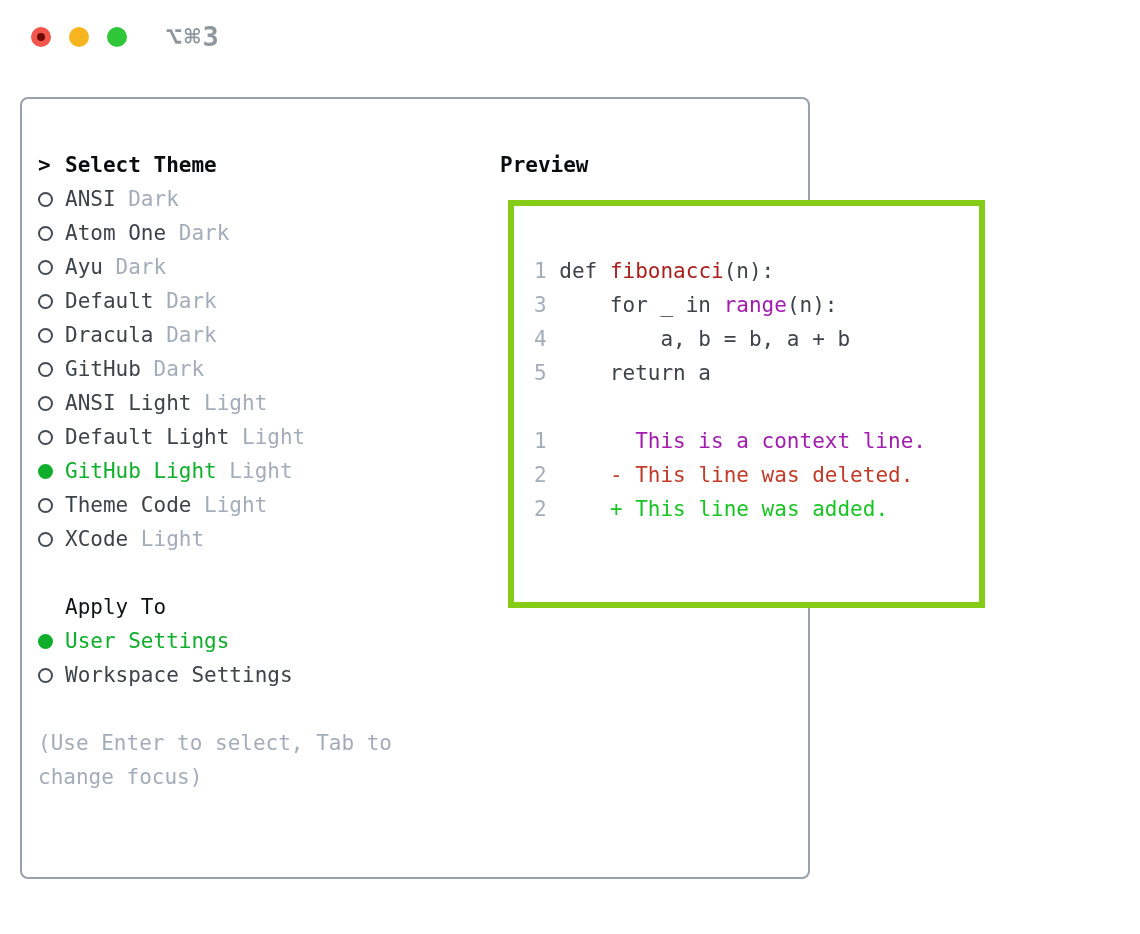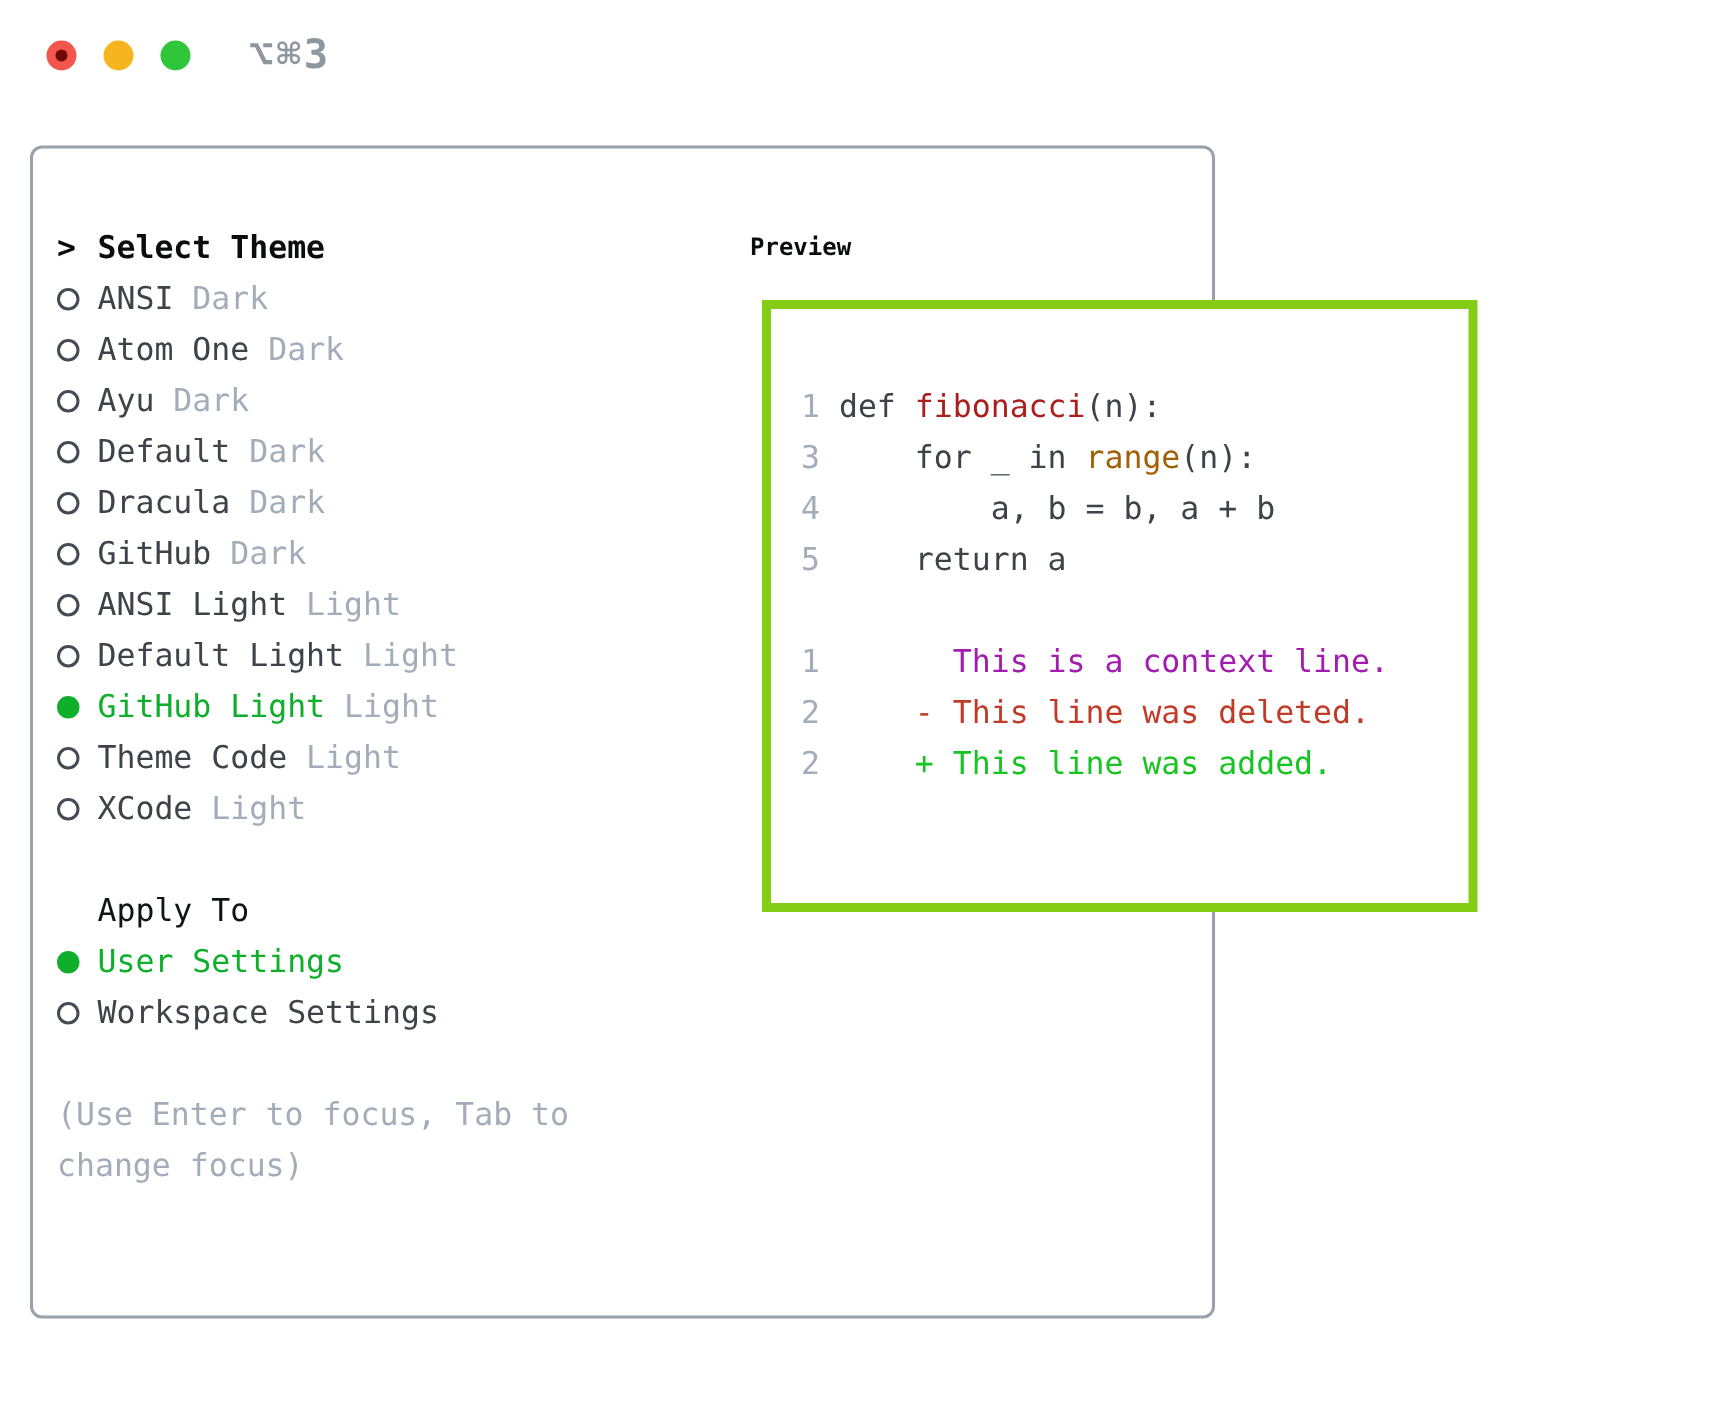--- a/index.html
+++ b/index.html
@@ -43,21 +43,21 @@
   .list-title { font-weight:bold; color:#0a0c0e; }
   .item-name { color:#3d4349; }
   .item-name.selected { color:#0fae2b; }
   .item-variant { color:#a3adba; }
   .apply-block { margin-top:34px; }
   .apply-title { color:#111417; font-weight:500;text-align:right; }
   .hint { margin-top:34px; color:#a3adba; }
   
   .preview-title {
     position:absolute; left:478px; top:49px; height:34px; line-height:34px;
-    font-size:16px; font-weight:bold; color:#0a0c0e;
+    font-size:21px; font-weight:bold; color:#0a0c0e;
   }
   .preview-box {
     position:absolute; left:486px; top:101px; width:477px; height:408px;
     border:6px solid #84cc16; background:#fff;
   }
   .code { padding:48px 0 0 20px; font-size:21px; line-height:34px; }
   .code-line { white-space:pre; height:34px; }
   .ln { color:#a3adba; }
 </style>
 </head>
@@ -95,30 +95,30 @@
 
       <div class="apply-block">
         <div class="row"><span class="marker"></span><span class="apply-title">Apply To</span></div>
         <div id="apply-list">
             <div class="row"><span class="marker"><span class="radio filled"></span></span><span class="item-name selected">User Settings</span></div>
             <div class="row"><span class="marker"><span class="radio"></span></span><span class="item-name">Workspace Settings</span></div>
           </div>
       </div>
 
       <div class="hint">
-        <div class="row">(Use Enter to focus, Tab to</div>
+        <div class="row">(Use Enter to select, Tab to</div>
         <div class="row">change focus)</div>
       </div>
     </div>
 
     <div class="preview-title">Preview</div>
     <div class="preview-box">
       <div class="code" id="code-lines">
           <div class="code-line"><span class="ln">1 </span><span style="color: rgb(61, 67, 73);">def </span><span style="color: rgb(171, 31, 31);">fibonacci</span><span style="color: rgb(61, 67, 73);">(n):</span></div>
-          <div class="code-line"><span class="ln">3 </span><span style="color: rgb(61, 67, 73);">    for _ in </span><span style="color: #a16207;">range</span><span style="color: rgb(61, 67, 73);">(n):</span></div>
+          <div class="code-line"><span class="ln">3 </span><span style="color: rgb(61, 67, 73);">    for _ in </span><span style="color: #a21caf;">range</span><span style="color: rgb(61, 67, 73);">(n):</span></div>
           <div class="code-line"><span class="ln">4 </span><span style="color: rgb(61, 67, 73);">        a, b = b, a + b</span></div>
           <div class="code-line"><span class="ln">5 </span><span style="color: rgb(61, 67, 73);">    return a</span></div>
           <div class="code-line"><span class="ln"> </span></div>
           <div class="code-line"><span class="ln">1 </span><span style="color: #a21caf;">      This is a context line.</span></div>
           <div class="code-line"><span class="ln">2 </span><span style="color: rgb(61, 67, 73);">    </span><span style="color: rgb(194, 58, 40);">- This line was deleted.</span></div>
           <div class="code-line"><span class="ln">2 </span><span style="color: rgb(61, 67, 73);">    </span><span style="color: rgb(23, 197, 34);">+ This line was added.</span></div>
         </div>
     </div>
 
   </div>

